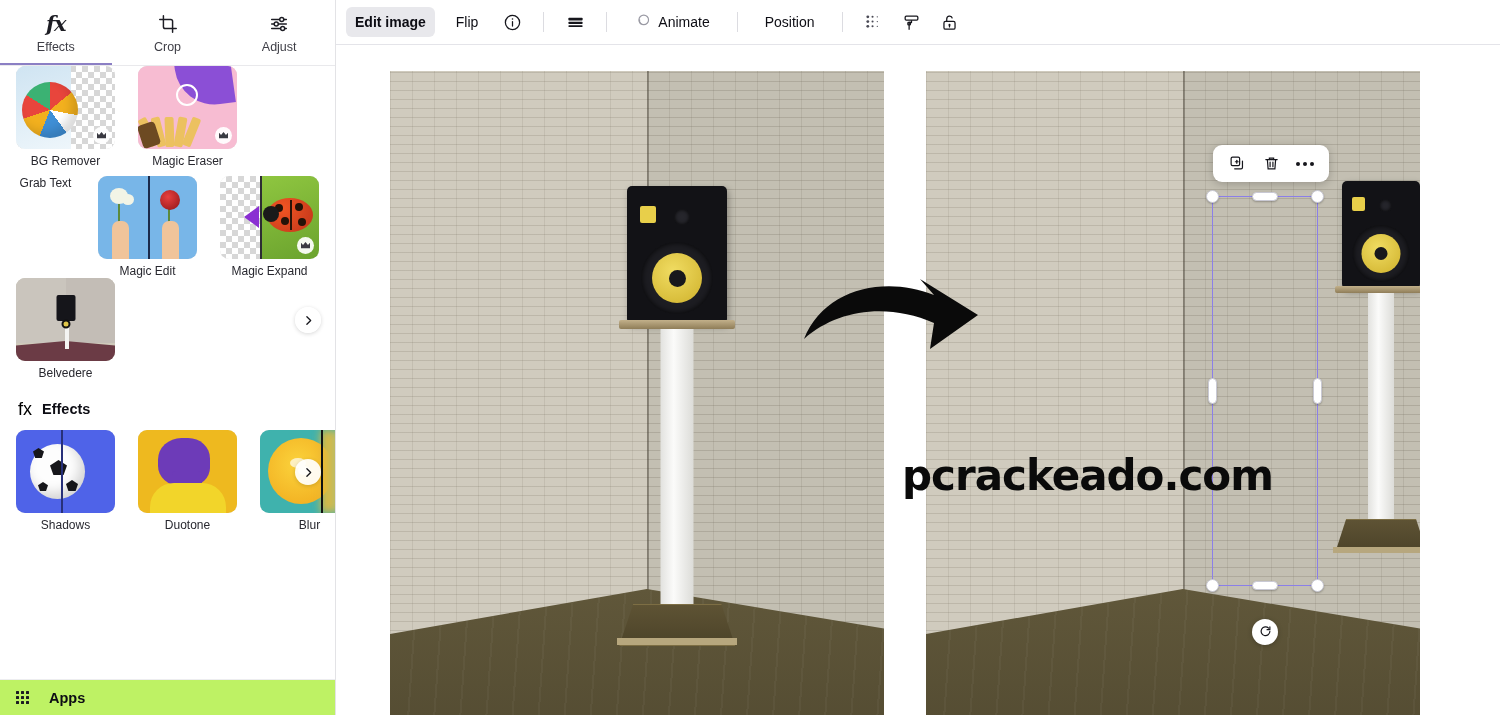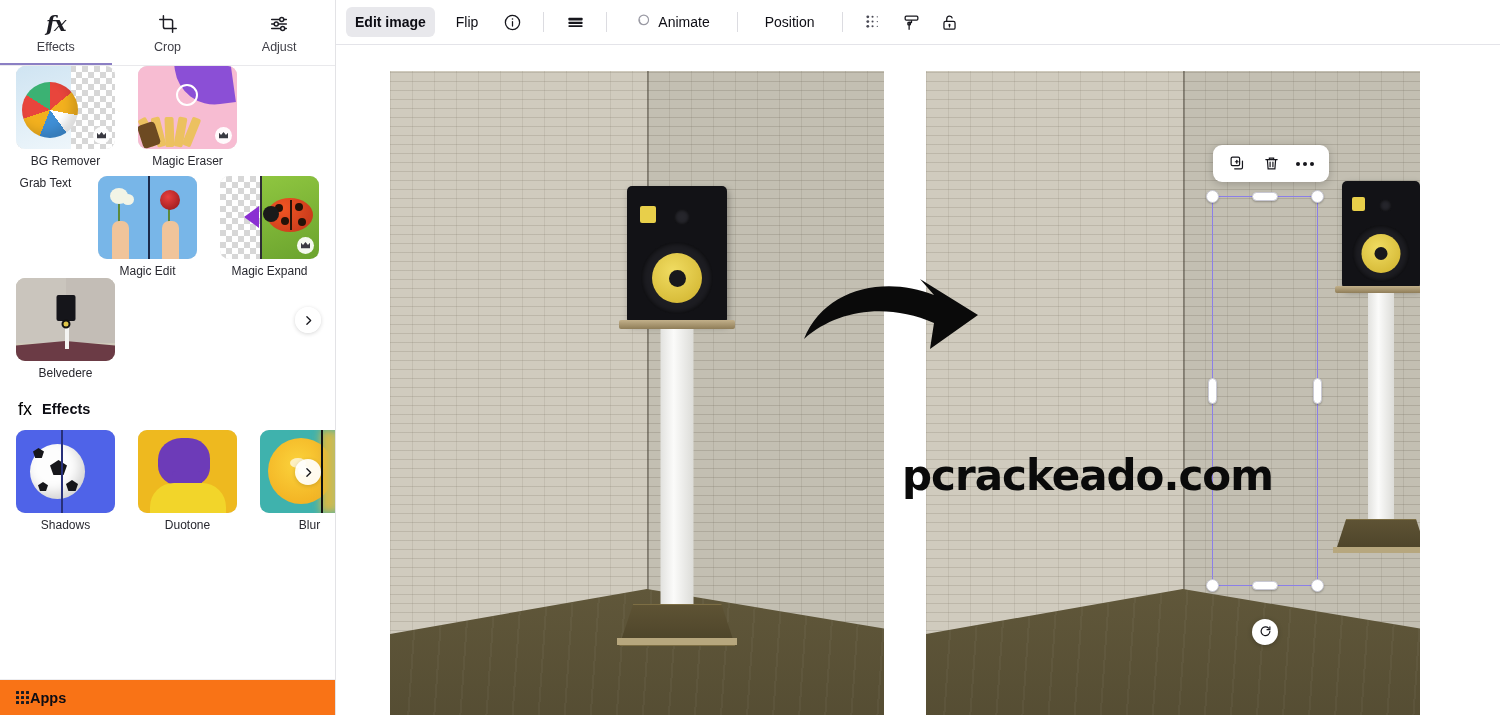--- a/index.html
+++ b/index.html
@@ -181,22 +181,22 @@
   .dt-body { position:absolute; left:12px; bottom:0; width:76px; height:30px; border-radius:24px 24px 0 0; background:#f2d52a; }
   .dt-neck { position:absolute; left:34px; bottom:24px; width:30px; height:18px; background:#6d3bb8; border-radius:4px; }
 
   .bl-bg { position:absolute; inset:0; background:#3fb2ad; }
   .orange { position:absolute; left:8px; top:8px; width:66px; height:66px; border-radius:50%;
     background: radial-gradient(circle at 45% 40%, #fbd33c, #f0a81b); }
   .bl-split { position:absolute; left:62%; top:0; width:1.5px; height:100%; background:#111; }
   .bl-right { position:absolute; left:62%; top:0; right:0; height:100%; filter: blur(4px); background:linear-gradient(90deg,#f3b62a,#63c5c1); }
 
   .apps-bar {
-    flex: 0 0 auto; height: 36px; display:flex; align-items:center; gap:1px;
-    padding: 8px 16px; background:#f97316; border-top: 1px solid #ededf0;
+    flex: 0 0 auto; height: 36px; display:flex; align-items:center; gap:20px;
+    padding: 8px 16px; background:#bef264; border-top: 1px solid #ededf0;
   }
   .apps-label { font-size: 14.5px; font-weight: 700; color: #0d0d14; }
   .dotgrid { display:grid; grid-template-columns: repeat(3,3px); gap:2px; }
   .dotgrid i { width:3px; height:3px; background:#1c1c22; border-radius:.5px; display:block; }
 
   
   .right { flex:1; display:flex; flex-direction:column; position:relative; background:#ffffff; }
   .topbar {
     height: 44px; display:flex; align-items:center; gap: 12px;
     padding: 0 10px; background:#ffffff; flex: 0 0 auto;

